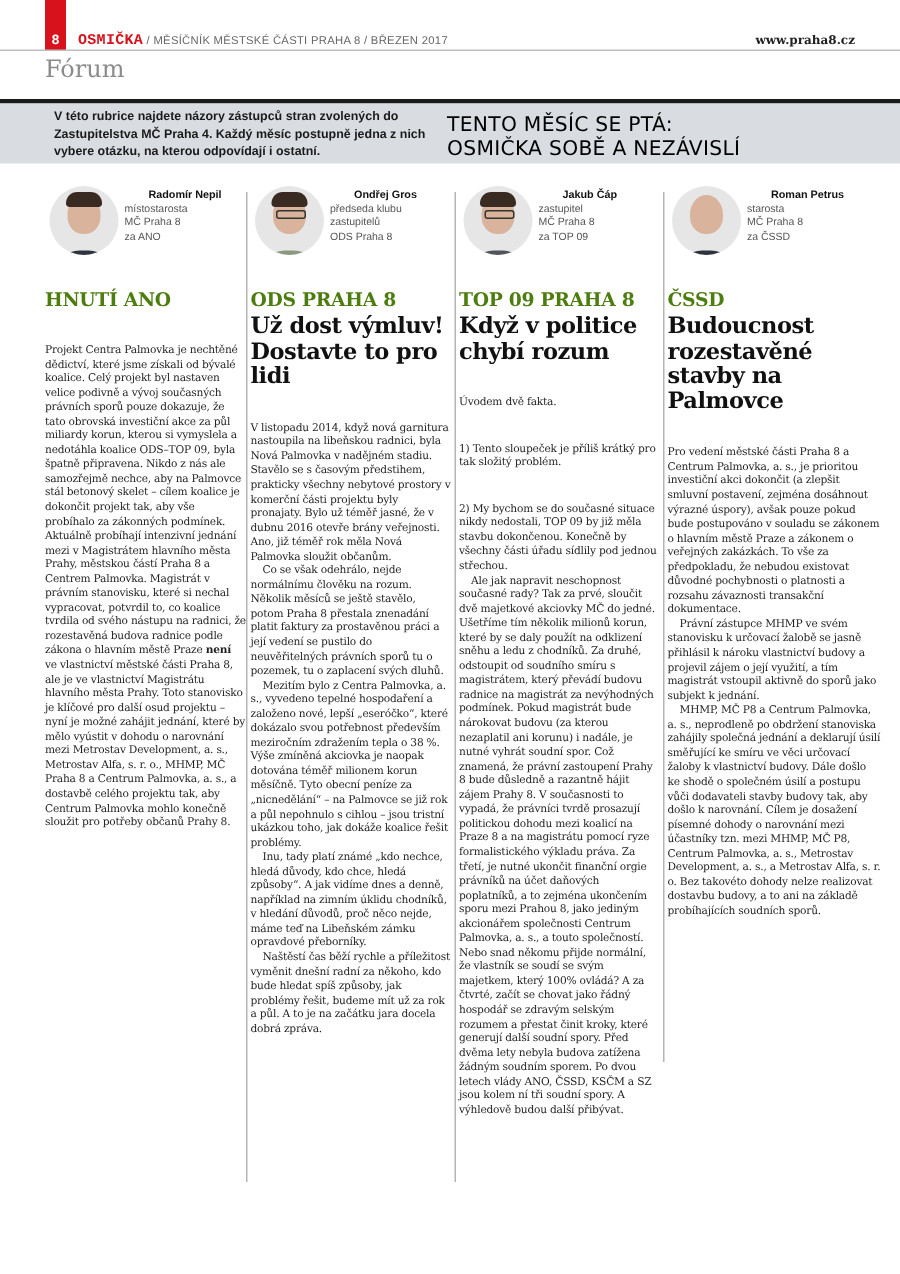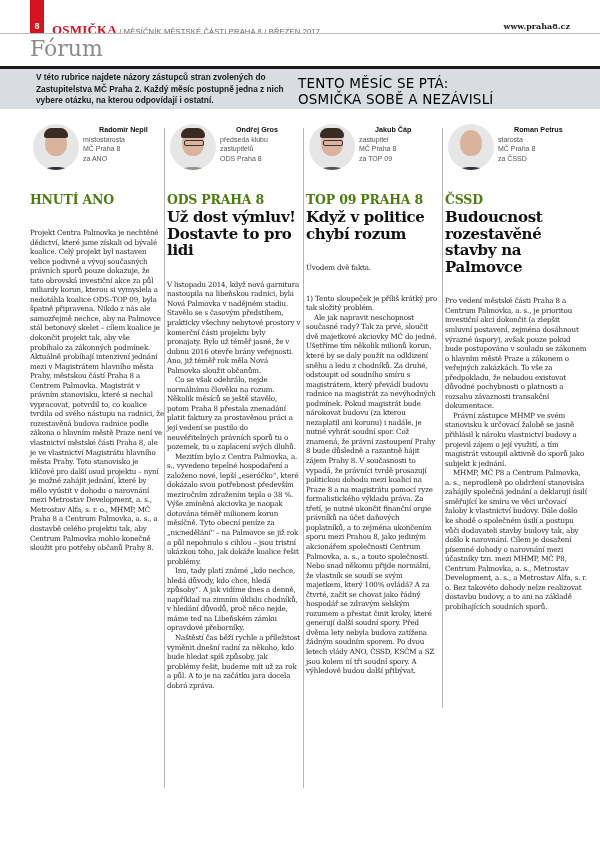--- a/index.html
+++ b/index.html
@@ -10,29 +10,29 @@
     position: absolute; left: 30px; top: 0; width: 14px; height: 34px;
     background: #d7121c; color: #fff;
     font-family: "Liberation Sans", sans-serif; font-weight: bold; font-size: 9px;
     display: flex; align-items: flex-end; justify-content: center; padding-bottom: 3px;
   }
   .running-head {
     position: absolute; left: 52px; top: 22px; right: 0;
     font-family: "Liberation Sans", sans-serif; font-size: 7.5px; color: #666;
     letter-spacing: 0.2px; white-space: nowrap;
   }
-  .running-head .brand { color: #d7121c; font-weight: bold; font-family: Liberation Serif, serif; font-size: 13px; }
+  .running-head .brand { color: #d7121c; font-weight: bold; font-family: Liberation Mono, monospace; font-size: 10px; }
   .site-url {
     position: absolute; right: 30px; top: 21px;
     font-family: "DejaVu Serif", serif; font-weight: bold; font-size: 8px; color: #222;
   }
   .head-rule { position: absolute; left: 0; right: 0; top: 33px; height: 1px; background: #bdbdbd; }
   .section-title {
     position: absolute; left: 30px; top: 36px;
-    font-family: "DejaVu Serif", serif; font-size: 22px; color: #8b8b8b; font-weight: normal;
+    font-family: "DejaVu Serif", serif; font-size: 16px; color: #8b8b8b; font-weight: normal;
   }
   .banner-rule { position: absolute; left: 0; right: 0; top: 66px; height: 3px; background: #1a1a1a; }
   .banner {
     position: absolute; left: 0; right: 0; top: 69px; height: 40px; background: #d9dde1;
   }
   .banner-intro {
     position: absolute; left: 36px; top: 72px; width: 255px;
     font-family: "Liberation Sans", sans-serif; font-weight: bold; font-size: 8.3px; line-height: 11.5px; color: #1a1a1a;
   }
   .banner-question {
@@ -84,36 +84,36 @@
     font-family: "DejaVu Serif", serif; font-weight: bold; font-size: 15px; line-height: 16.6px; color: #111; letter-spacing: -0.3px;
   }
   .body {
     margin-top: 10px;
     font-family: "DejaVu Serif", serif; font-size: 7.1px; line-height: 9.55px; color: #1f1f1f;
     text-align: left; letter-spacing: -0.15px;
   }
   .body p { margin: 0; }
   .body p.indent { text-indent: 8px; }
   .body p.noindent { text-indent: 0; margin-top: 21px; }
-  .body b { font-weight: normal; text-align: center; }
+  .body b { font-weight: bold; text-align: center; }
 </style>
 </head>
 <body>
 
 <div class="page-tab">8</div>
 <div class="running-head">
   <span class="brand">OSMIČKA</span><span> / MĚSÍČNÍK MĚSTSKÉ ČÁSTI PRAHA 8 / BŘEZEN 2017</span>
 </div>
 <div class="site-url">www.praha8.cz</div>
 <div class="head-rule"></div>
 <div class="section-title">Fórum</div>
 
 <div class="banner-rule"></div>
 <div class="banner"></div>
-<div class="banner-intro">V této rubrice najdete názory zástupců stran zvolených do Zastupitelstva MČ Praha 2. Každý měsíc postupně jedna z nich vybere otázku, na kterou odpovídají i ostatní.</div>
+<div class="banner-intro">V této rubrice najdete názory zástupců stran zvolených do Zastupitelstva MČ Praha 4. Každý měsíc postupně jedna z nich vybere otázku, na kterou odpovídají i ostatní.</div>
 <div class="banner-question">
   <div>TENTO MĚSÍC SE PTÁ:</div>
   <div>OSMIČKA SOBĚ A NEZÁVISLÍ</div>
 </div>
 
 <div class="col-divider d1"></div>
 <div class="col-divider d2"></div>
 <div class="col-divider d3"></div>
 
 <div class="col c1">
@@ -173,20 +173,21 @@
       <div>zastupitel</div>
       <div>MČ Praha 8</div>
       <div>za TOP 09</div>
     </div>
   </div>
   <div class="party">TOP 09 PRAHA 8</div>
   <div class="headline">Když v politice chybí rozum</div>
   <div class="body">
     <p class="noindent">Úvodem dvě fakta.</p>
     <p class="noindent">1) Tento sloupeček je příliš krátký pro tak složitý problém.</p>
+    <p class="noindent">2) My bychom se do současné situace nikdy nedostali, TOP 09 by již měla stavbu dokončenou. Konečně by všechny části úřadu sídlily pod jednou střechou.</p>
     <p class="indent">Ale jak napravit neschopnost současné rady? Tak za prvé, sloučit dvě majetkové akciovky MČ do jedné. Ušetříme tím několik milionů korun, které by se daly použít na odklizení sněhu a ledu z chodníků. Za druhé, odstoupit od soudního smíru s magistrátem, který převádí budovu radnice na magistrát za nevýhodných podmínek. Pokud magistrát bude nárokovat budovu (za kterou nezaplatil ani korunu) i nadále, je nutné vyhrát soudní spor. Což znamená, že právní zastoupení Prahy 8 bude důsledně a razantně hájit zájem Prahy 8. V současnosti to vypadá, že právníci tvrdě prosazují politickou dohodu mezi koalicí na Praze 8 a na magistrátu pomocí ryze formalistického výkladu práva. Za třetí, je nutné ukončit finanční orgie právníků na účet daňových poplatníků, a to zejména ukončením sporu mezi Prahou 8, jako jediným akcionářem společnosti Centrum Palmovka, a. s., a touto společností. Nebo snad někomu přijde normální, že vlastník se soudí se svým majetkem, který 100% ovládá? A za čtvrté, začít se chovat jako řádný hospodář se zdravým selským rozumem a přestat činit kroky, které generují další soudní spory. Před dvěma lety nebyla budova zatížena žádným soudním sporem. Po dvou letech vlády ANO, ČSSD, KSČM a SZ jsou kolem ní tři soudní spory. A výhledově budou další přibývat.</p>
   </div>
 </div>
 
 <div class="col c4">
   <div class="author">
     <div class="avatar bald">
         <div class="body"></div>
         <div class="head"></div>
       </div>

